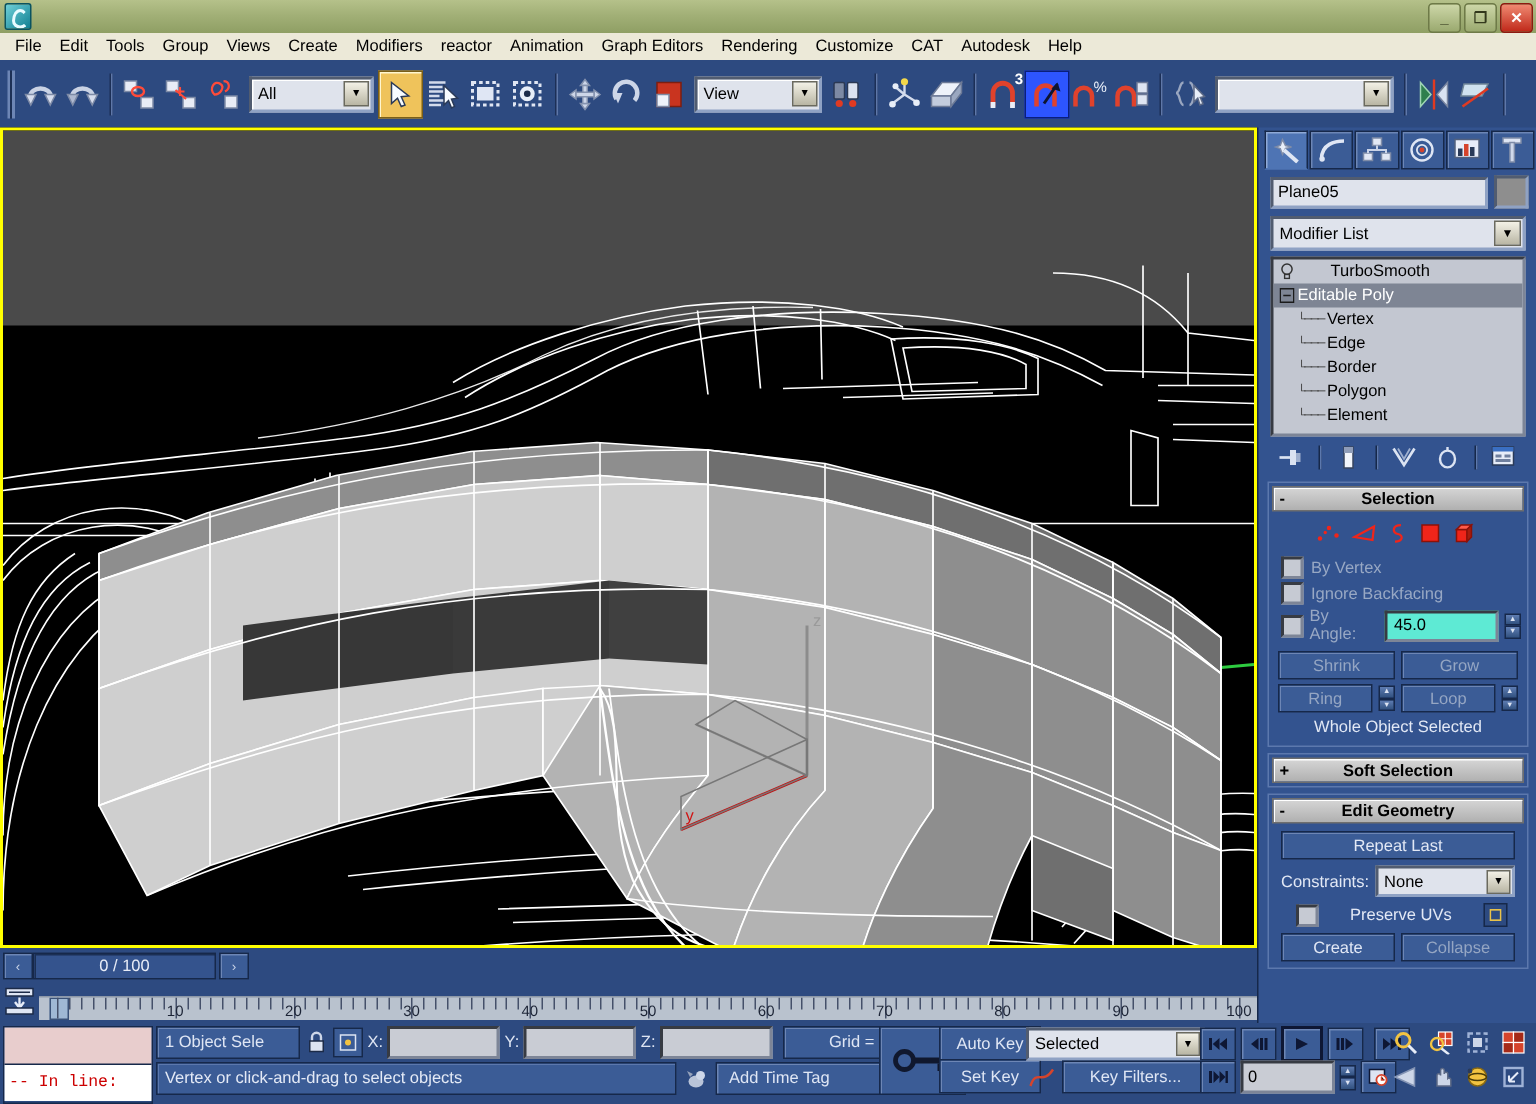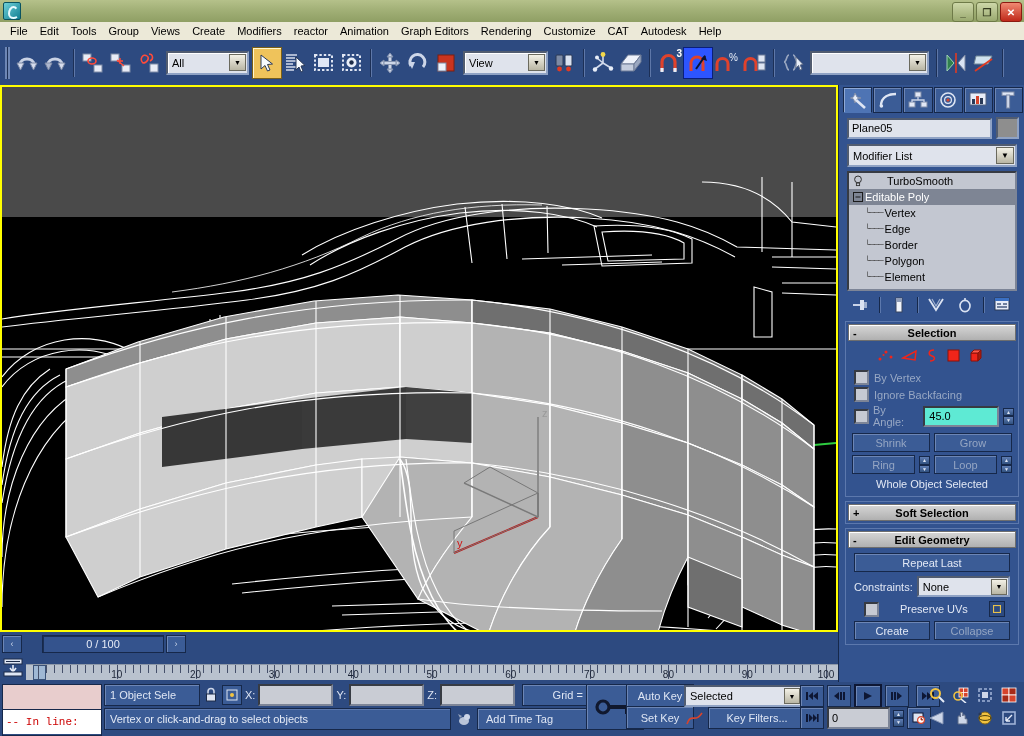--- a/index.html
+++ b/index.html
@@ -56,21 +56,21 @@
   .vp-svg{position:absolute;left:0;top:0;}
 
   
   .timeslider{position:absolute;left:0;top:634px;width:838px;height:20px;background:#2d4a80;
     display:flex;align-items:center;}
   .ts-arrow{width:18px;height:16px;background:#3b5c96;border:1px solid #16284a;
     color:#c9d4e8;display:flex;align-items:center;justify-content:center;font-size:9px;
     box-shadow:inset 1px 1px 0 #6d86b5;margin-left:2px;}
   .ts-field{width:120px;height:16px;background:#34538d;border:1px solid #16284a;
     box-shadow:inset 1px 1px 0 #1b2f54;color:#e7ecf7;font-size:11px;
-    display:flex;align-items:center;justify-content:center;margin-left:20px;}
+    display:flex;align-items:center;justify-content:center;}
 
   
   .trackbar{position:absolute;left:0;top:654px;width:838px;height:26px;background:#2d4a80;
     display:flex;align-items:stretch;}
   .tb-key{width:26px;display:flex;align-items:center;justify-content:center;}
   .ruler{position:relative;flex:1;background:#b9c2ce;border-top:1px solid #8d98a8;overflow:hidden;margin-top:10px;}
   .ruler .tick{position:absolute;top:0;width:1px;background:#45506a;}
   .ruler .lbl{position:absolute;bottom:0px;font-size:10px;color:#1c2436;transform:translateX(-50%);}
   .ruler .thumb{position:absolute;top:0;bottom:0;width:11px;background:#9fb8d4;border:1px solid #3a5278;}
 

